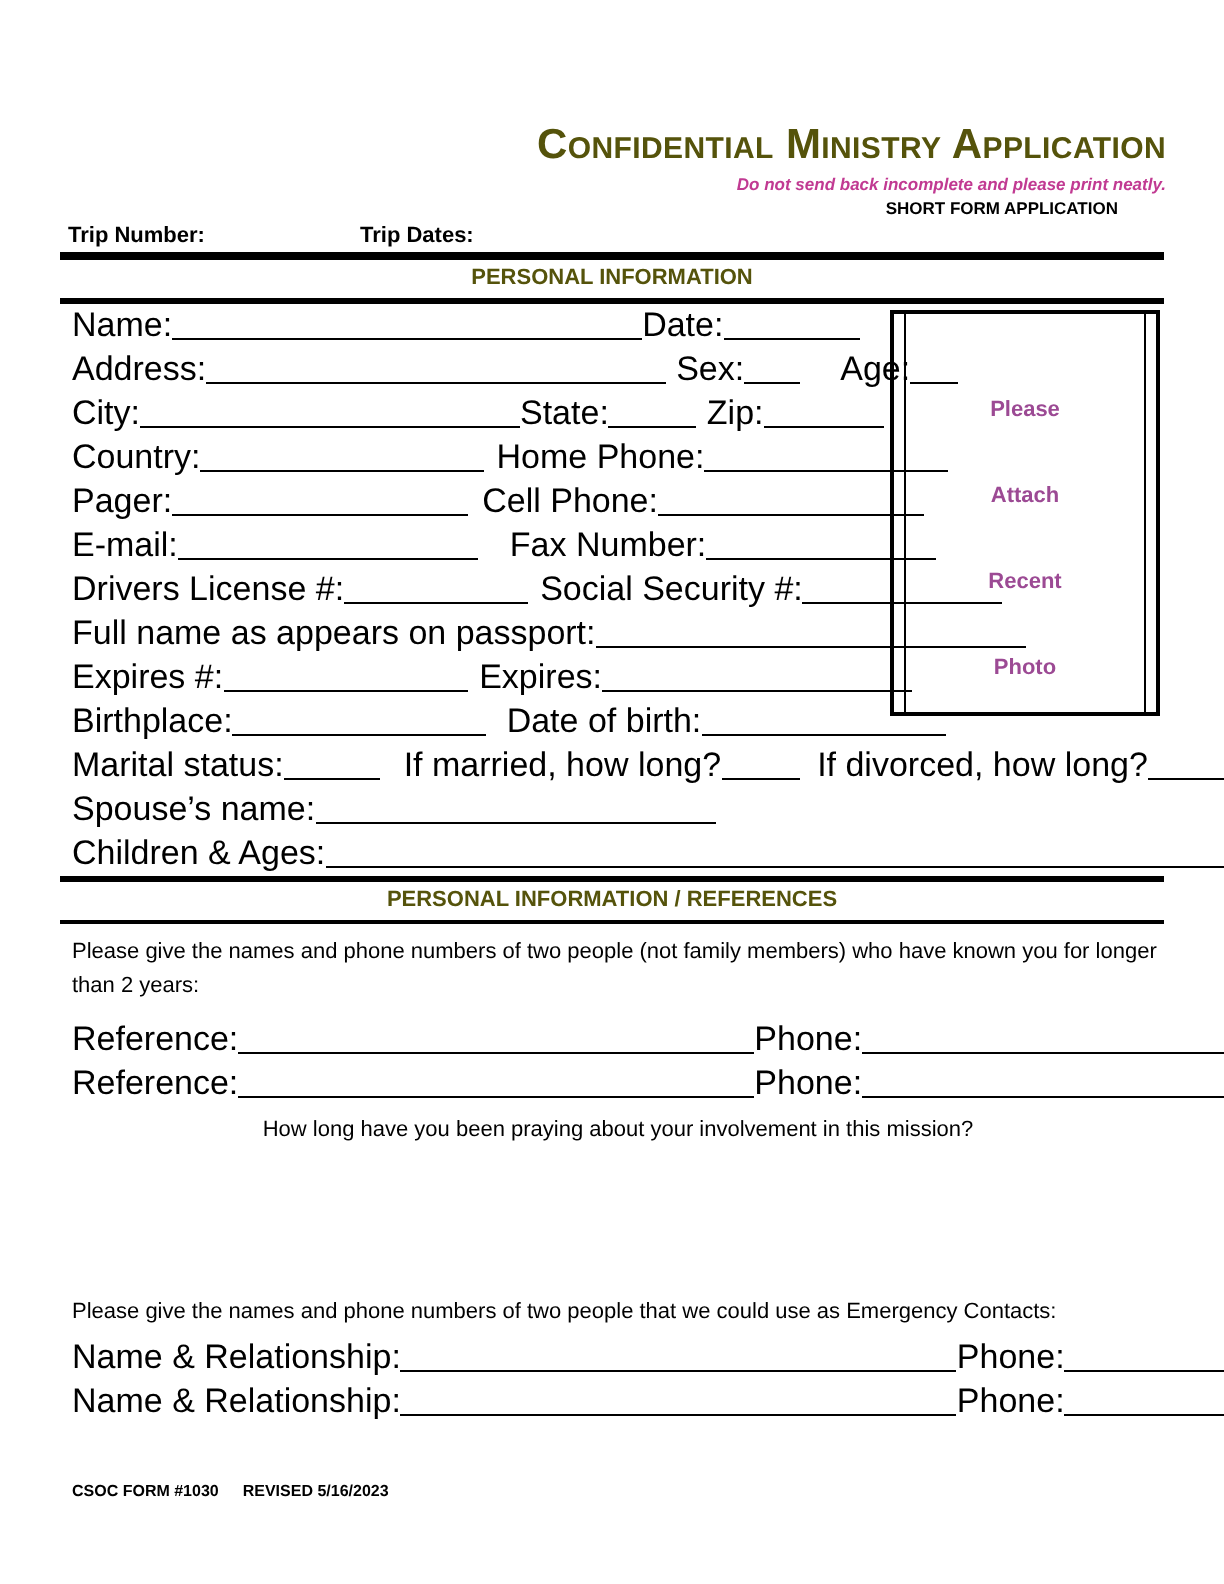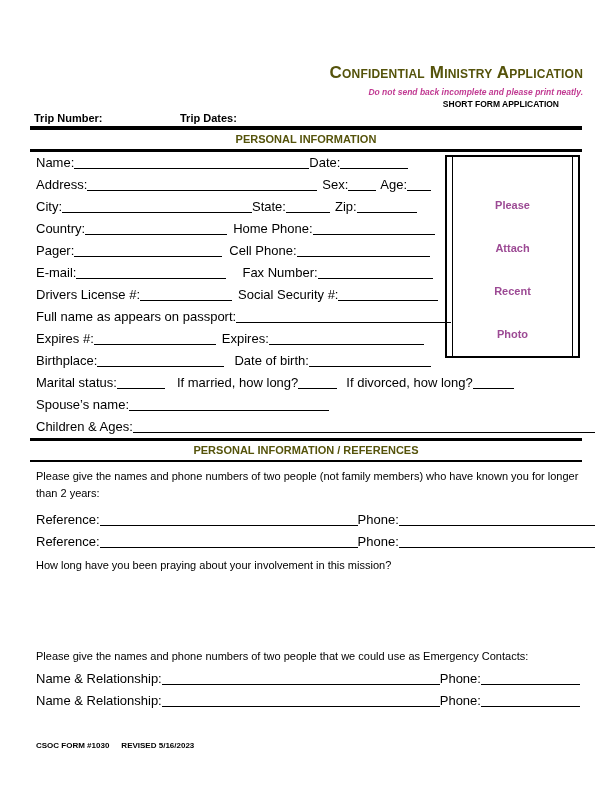--- a/index.html
+++ b/index.html
@@ -3,21 +3,21 @@
 <meta charset="utf-8">
 <style>
   html,body{margin:0;padding:0;background:#ffffff;}
   .page{
     position:relative;width:612px;height:792px;background:#ffffff;
     font-family:"Liberation Sans",sans-serif;color:#000;overflow:hidden;
   }
   
   .hdr{position:absolute;top:63px;right:29px;text-align:right;}
   .hdr .title{
-    font-size:17px;font-weight:bold;font-variant:small-caps;
+    font-size:21px;font-weight:bold;font-variant:small-caps;
     color:#55530b;letter-spacing:.2px;line-height:20px;
   }
   .hdr .sub{
     font-size:8.5px;font-weight:bold;font-style:italic;
     color:#c13a92;margin-top:4px;line-height:10px;
   }
   .hdr .sft{
     font-size:8.5px;font-weight:bold;color:#000;
     margin-top:2px;line-height:10px;padding-right:24px;
   }
@@ -31,21 +31,21 @@
   
   .band{
     position:absolute;left:30px;width:552px;text-align:center;
     border-top:3px solid #000;border-bottom:3px solid #000;
     padding:3px 0 3px 0;
   }
   .band.thin-bottom{border-bottom-width:2px;}
   .band .bt{font-size:11px;font-weight:bold;color:#55530b;line-height:13px;}
   
   .frow{
-    position:absolute;left:30px;padding-left:6px;font-size:13px;
+    position:absolute;left:30px;padding-left:6px;font-size:17px;
     line-height:14px;white-space:nowrap;
   }
   .bl{
     display:inline-block;height:11px;border-bottom:1px solid #000;
     vertical-align:-2px;
   }
   
   .para{
     position:absolute;left:30px;padding-left:6px;width:546px;
     font-size:11px;line-height:17px;
@@ -96,21 +96,21 @@
       <div class="pline">Recent</div>
       <div class="pline">Photo</div>
     </div>
   </div>
 
   <div class="frow" style="top:156px;">
     <span>Name:</span><span class="bl" style="width:235px;"></span><span>Date:</span><span class="bl" style="width:68px;"></span>
   </div>
 
   <div class="frow" style="top:178px;">
-    <span>Address:</span><span class="bl" style="width:230px;"></span><span style="margin-left:5px;">Sex:</span><span class="bl" style="width:28px;"></span><span style="margin-left:4px;">Age:</span><span class="bl" style="width:24px;"></span>
+    <span>Address:</span><span class="bl" style="width:230px;"></span><span style="margin-left:5px;">Sex:</span><span class="bl" style="width:28px;"></span><span style="margin-left:20px;">Age:</span><span class="bl" style="width:24px;"></span>
   </div>
 
   <div class="frow" style="top:200px;">
     <span>City:</span><span class="bl" style="width:190px;"></span><span>State:</span><span class="bl" style="width:44px;"></span><span style="margin-left:5px;">Zip:</span><span class="bl" style="width:60px;"></span>
   </div>
 
   <div class="frow" style="top:222px;">
     <span>Country:</span><span class="bl" style="width:142px;"></span><span style="margin-left:6px;">Home Phone:</span><span class="bl" style="width:122px;"></span>
   </div>
 
@@ -157,21 +157,21 @@
   <div class="para" style="top:468px;">Please give the names and phone numbers of two people (not family members) who have known you for longer than 2 years:</div>
 
   <div class="frow" style="top:513px;">
     <span>Reference:</span><span class="bl" style="width:258px;"></span><span>Phone:</span><span class="bl" style="width:196px;"></span>
   </div>
 
   <div class="frow" style="top:535px;">
     <span>Reference:</span><span class="bl" style="width:258px;"></span><span>Phone:</span><span class="bl" style="width:196px;"></span>
   </div>
 
-  <div class="para" style="top:557px;">How long have you been praying about your involvement in this mission?</div>
+  <div class="para" style="top:557px;text-align:center;">How long have you been praying about your involvement in this mission?</div>
 
 
   <div class="para" style="top:648px;">Please give the names and phone numbers of two people that we could use as Emergency Contacts:</div>
 
   <div class="frow" style="top:672px;">
     <span>Name &amp; Relationship:</span><span class="bl" style="width:278px;"></span><span>Phone:</span><span class="bl" style="width:99px;"></span>
   </div>
 
   <div class="frow" style="top:694px;">
     <span>Name &amp; Relationship:</span><span class="bl" style="width:278px;"></span><span>Phone:</span><span class="bl" style="width:99px;"></span>

